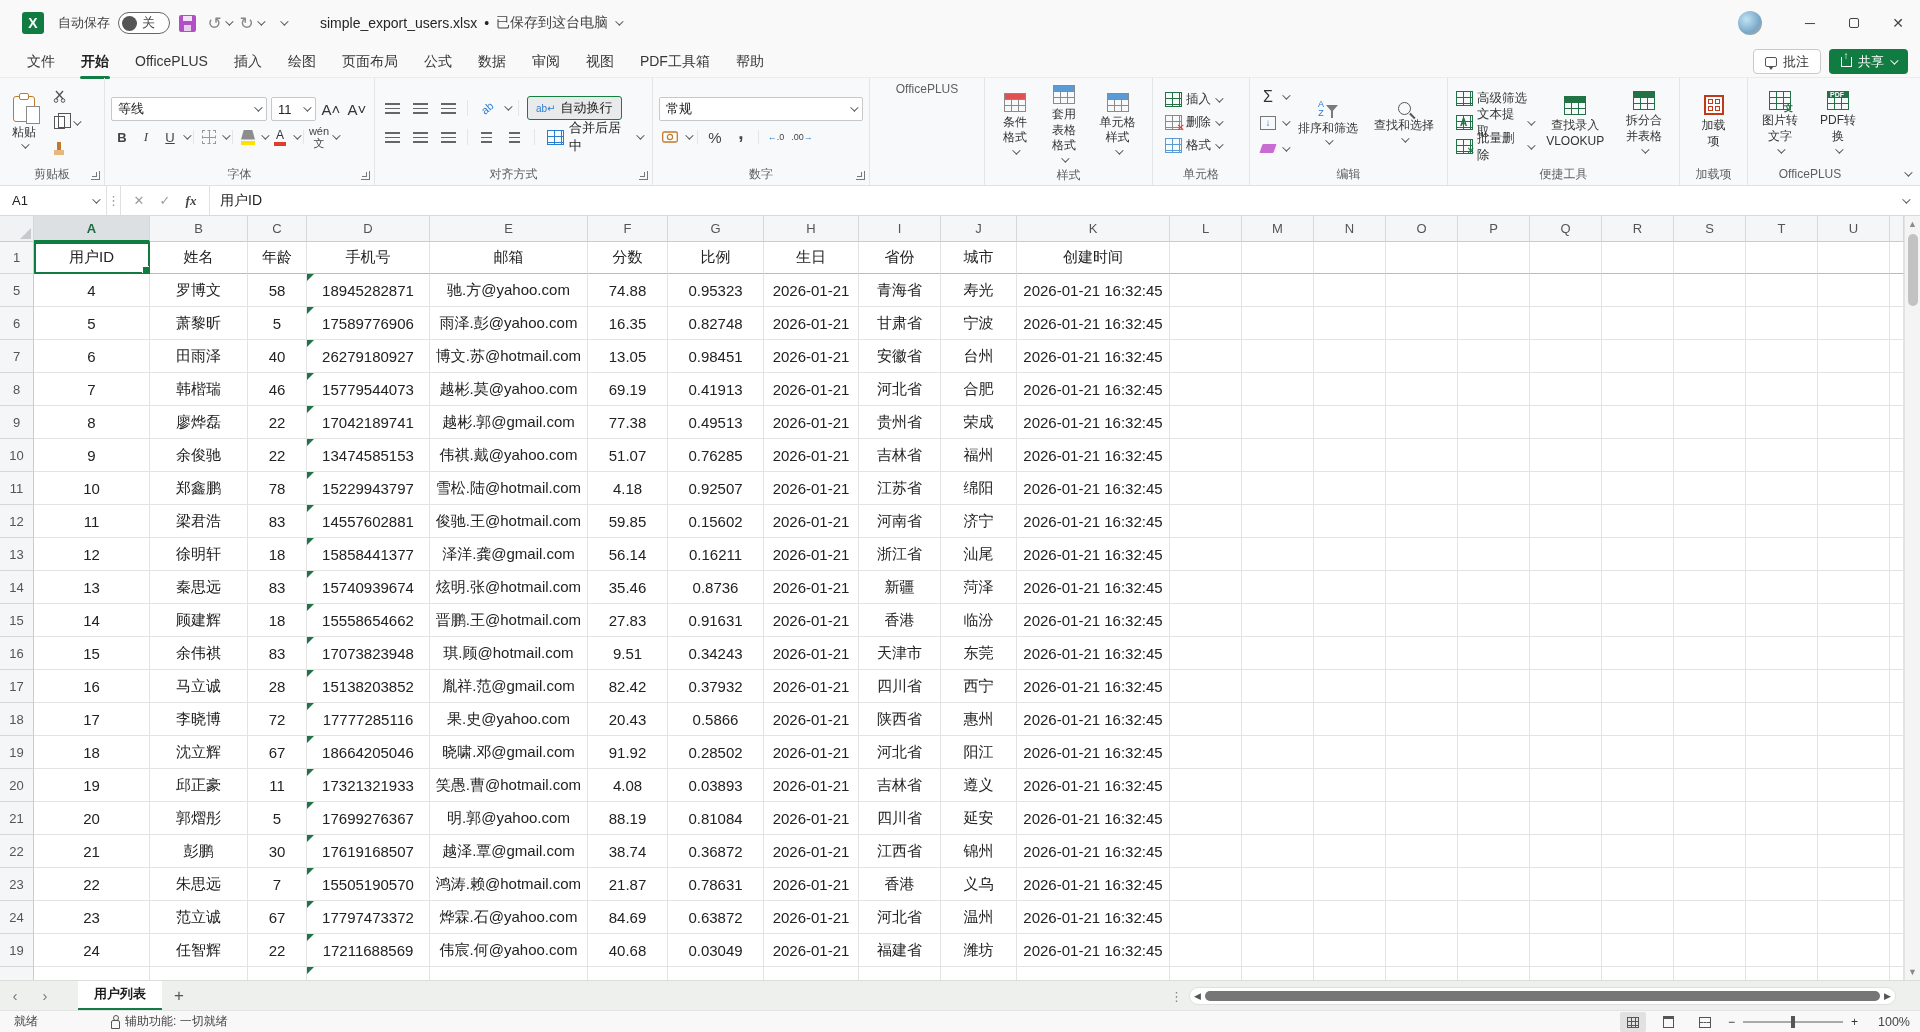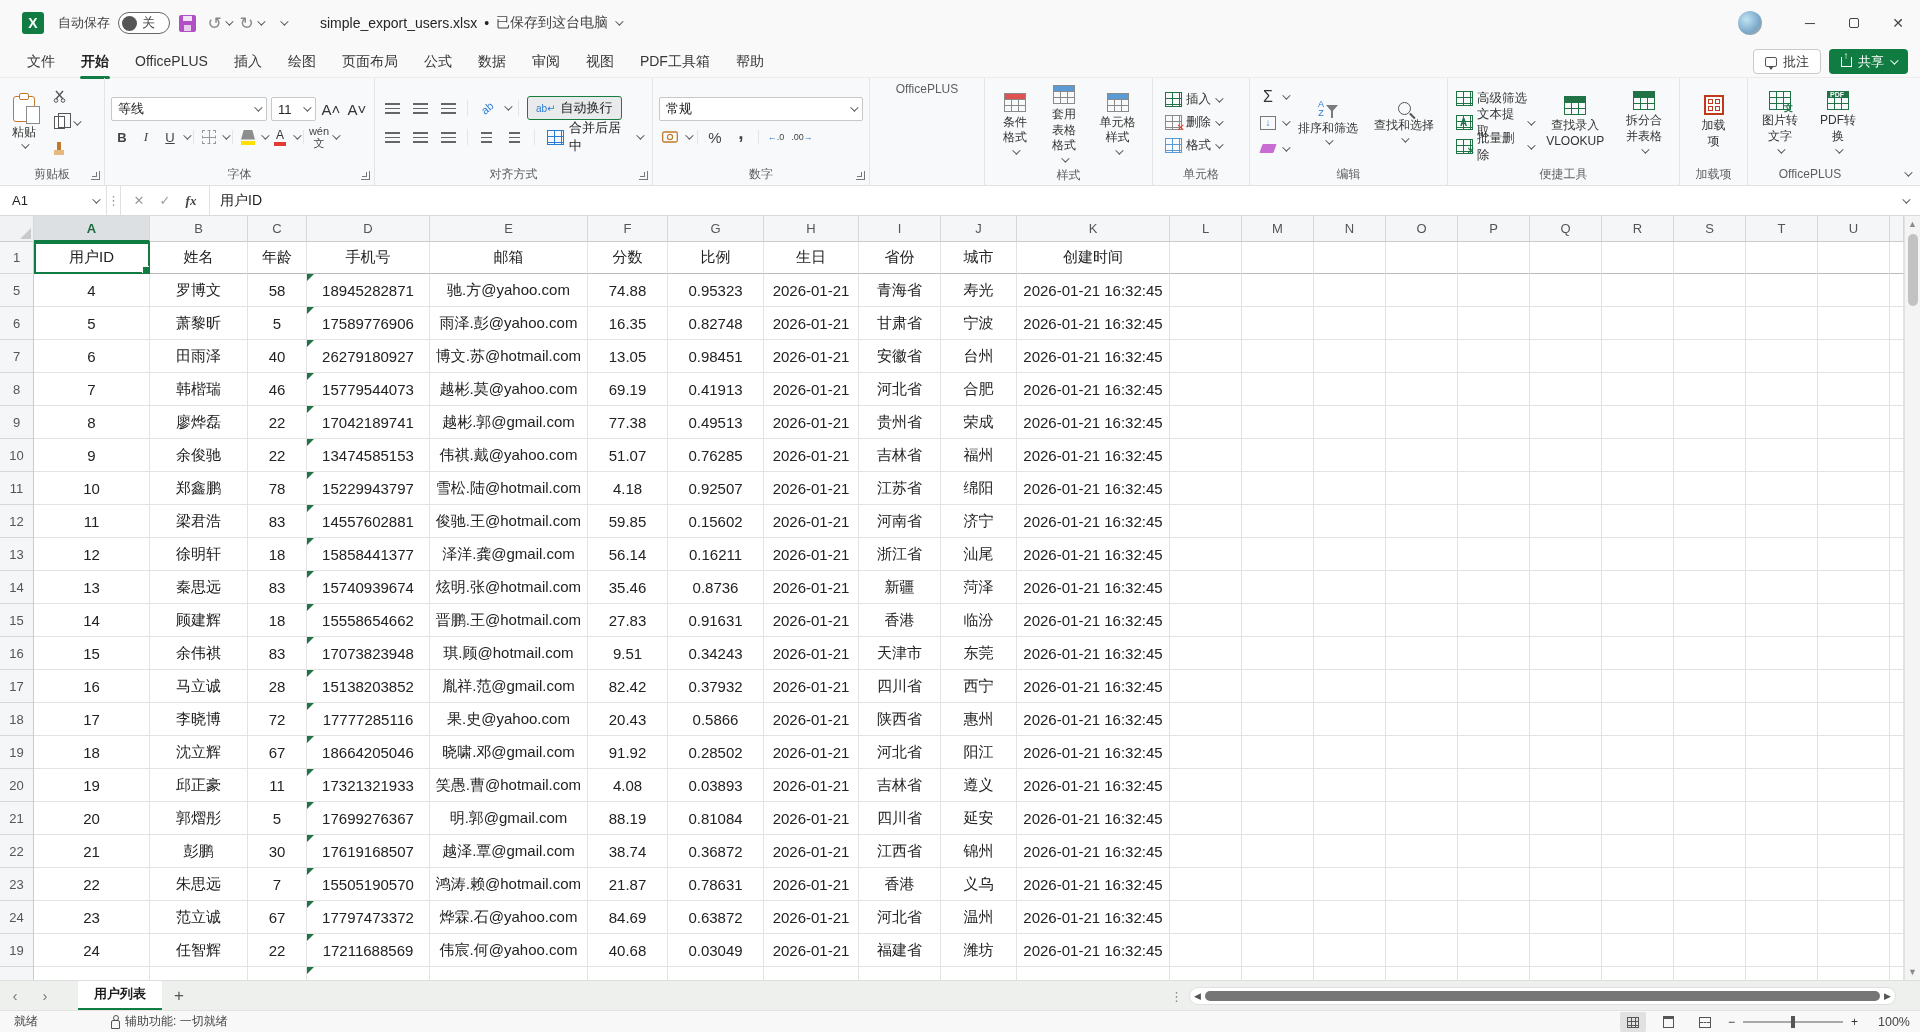--- a/index.html
+++ b/index.html
@@ -1053,21 +1053,21 @@
           <div class="cell" style="width:72px"></div>
           <div class="cell" style="width:72px"></div>
           <div class="cell" style="width:14px"></div>
         </div>
         <div class="row">
           <div class="rh">21</div>
           <div class="cell" style="width:116px">20</div>
           <div class="cell" style="width:98px">郭熠彤</div>
           <div class="cell" style="width:59px">5</div>
           <div class="cell tri" style="width:123px">17699276367</div>
-          <div class="cell" style="width:158px">明.郭@gmail.com</div>
+          <div class="cell" style="width:158px">明.郭@yahoo.com</div>
           <div class="cell" style="width:80px">88.19</div>
           <div class="cell" style="width:96px">0.81084</div>
           <div class="cell" style="width:95px">2026-01-21</div>
           <div class="cell" style="width:82px">四川省</div>
           <div class="cell" style="width:76px">延安</div>
           <div class="cell" style="width:153px">2026-01-21 16:32:45</div>
           <div class="cell" style="width:72px"></div>
           <div class="cell" style="width:72px"></div>
           <div class="cell" style="width:72px"></div>
           <div class="cell" style="width:72px"></div>

